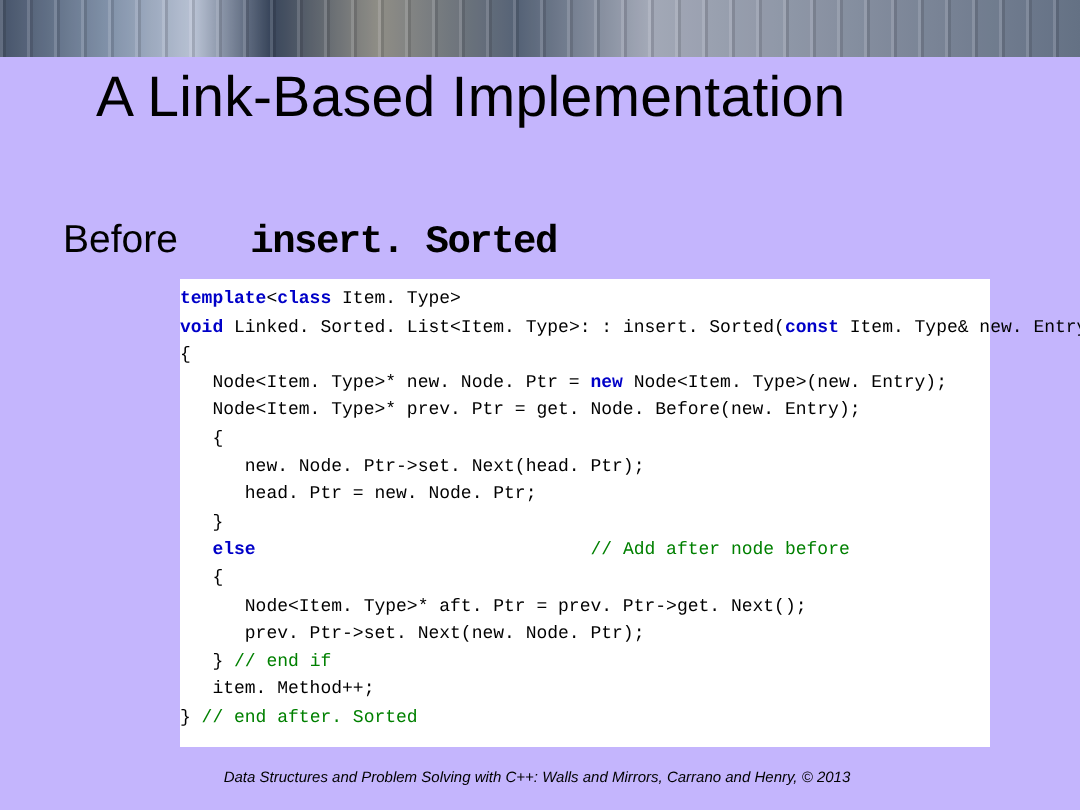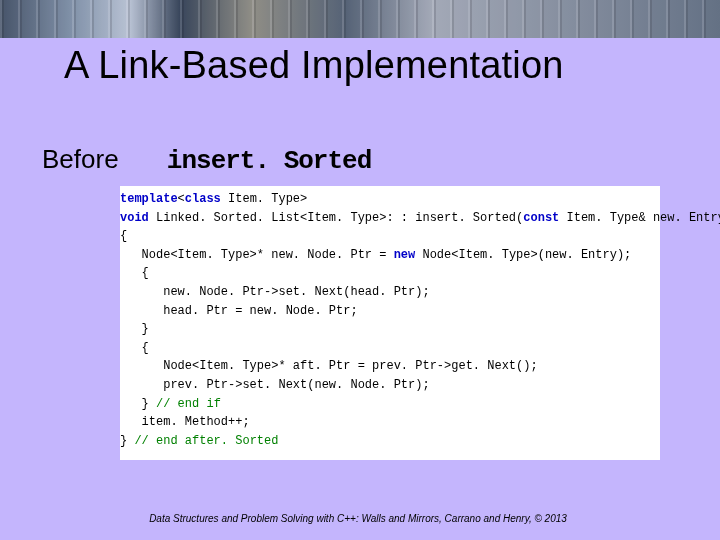--- a/index.html
+++ b/index.html
@@ -47,25 +47,27 @@
 
   <div class="subtitle">
     <span>Before </span><span class="mono">insert. Sorted</span>
   </div>
 
   <div class="code">
     <div class="ln"><span class="kw">template</span><span>&lt;</span><span class="kw">class</span><span> Item. Type&gt; </span></div>
     <div class="ln"><span class="kw">void</span><span> Linked. Sorted. List&lt;Item. Type&gt;: : insert. Sorted(</span><span class="kw">const</span><span> Item. Type&amp; new. Entry)</span></div>
     <div class="ln">{</div>
     <div class="ln"><span>   Node&lt;Item. Type&gt;* new. Node. Ptr = </span><span class="kw">new</span><span> Node&lt;Item. Type&gt;(new. Entry);</span></div>
+    <div class="ln">   Node&lt;Item. Type&gt;* prev. Ptr = get. Node. Before(new. Entry);</div>
     <div class="ln"></div>
     <div class="ln">   {</div>
     <div class="ln">      new. Node. Ptr-&gt;set. Next(head. Ptr);</div>
     <div class="ln">      head. Ptr = new. Node. Ptr;</div>
     <div class="ln">   }</div>
+    <div class="ln"><span>   </span><span class="kw">else</span><span>                               </span><span class="cm">// Add after node before</span></div>
     <div class="ln">   {</div>
     <div class="ln">      Node&lt;Item. Type&gt;* aft. Ptr = prev. Ptr-&gt;get. Next();</div>
     <div class="ln">      prev. Ptr-&gt;set. Next(new. Node. Ptr);</div>
     <div class="ln"></div>
     <div class="ln"><span>   } </span><span class="cm">// end if</span></div>
     <div class="ln"></div>
     <div class="ln">   item. Method++;</div>
     <div class="ln"><span>} </span><span class="cm">// end after. Sorted</span></div>
   </div>
 

